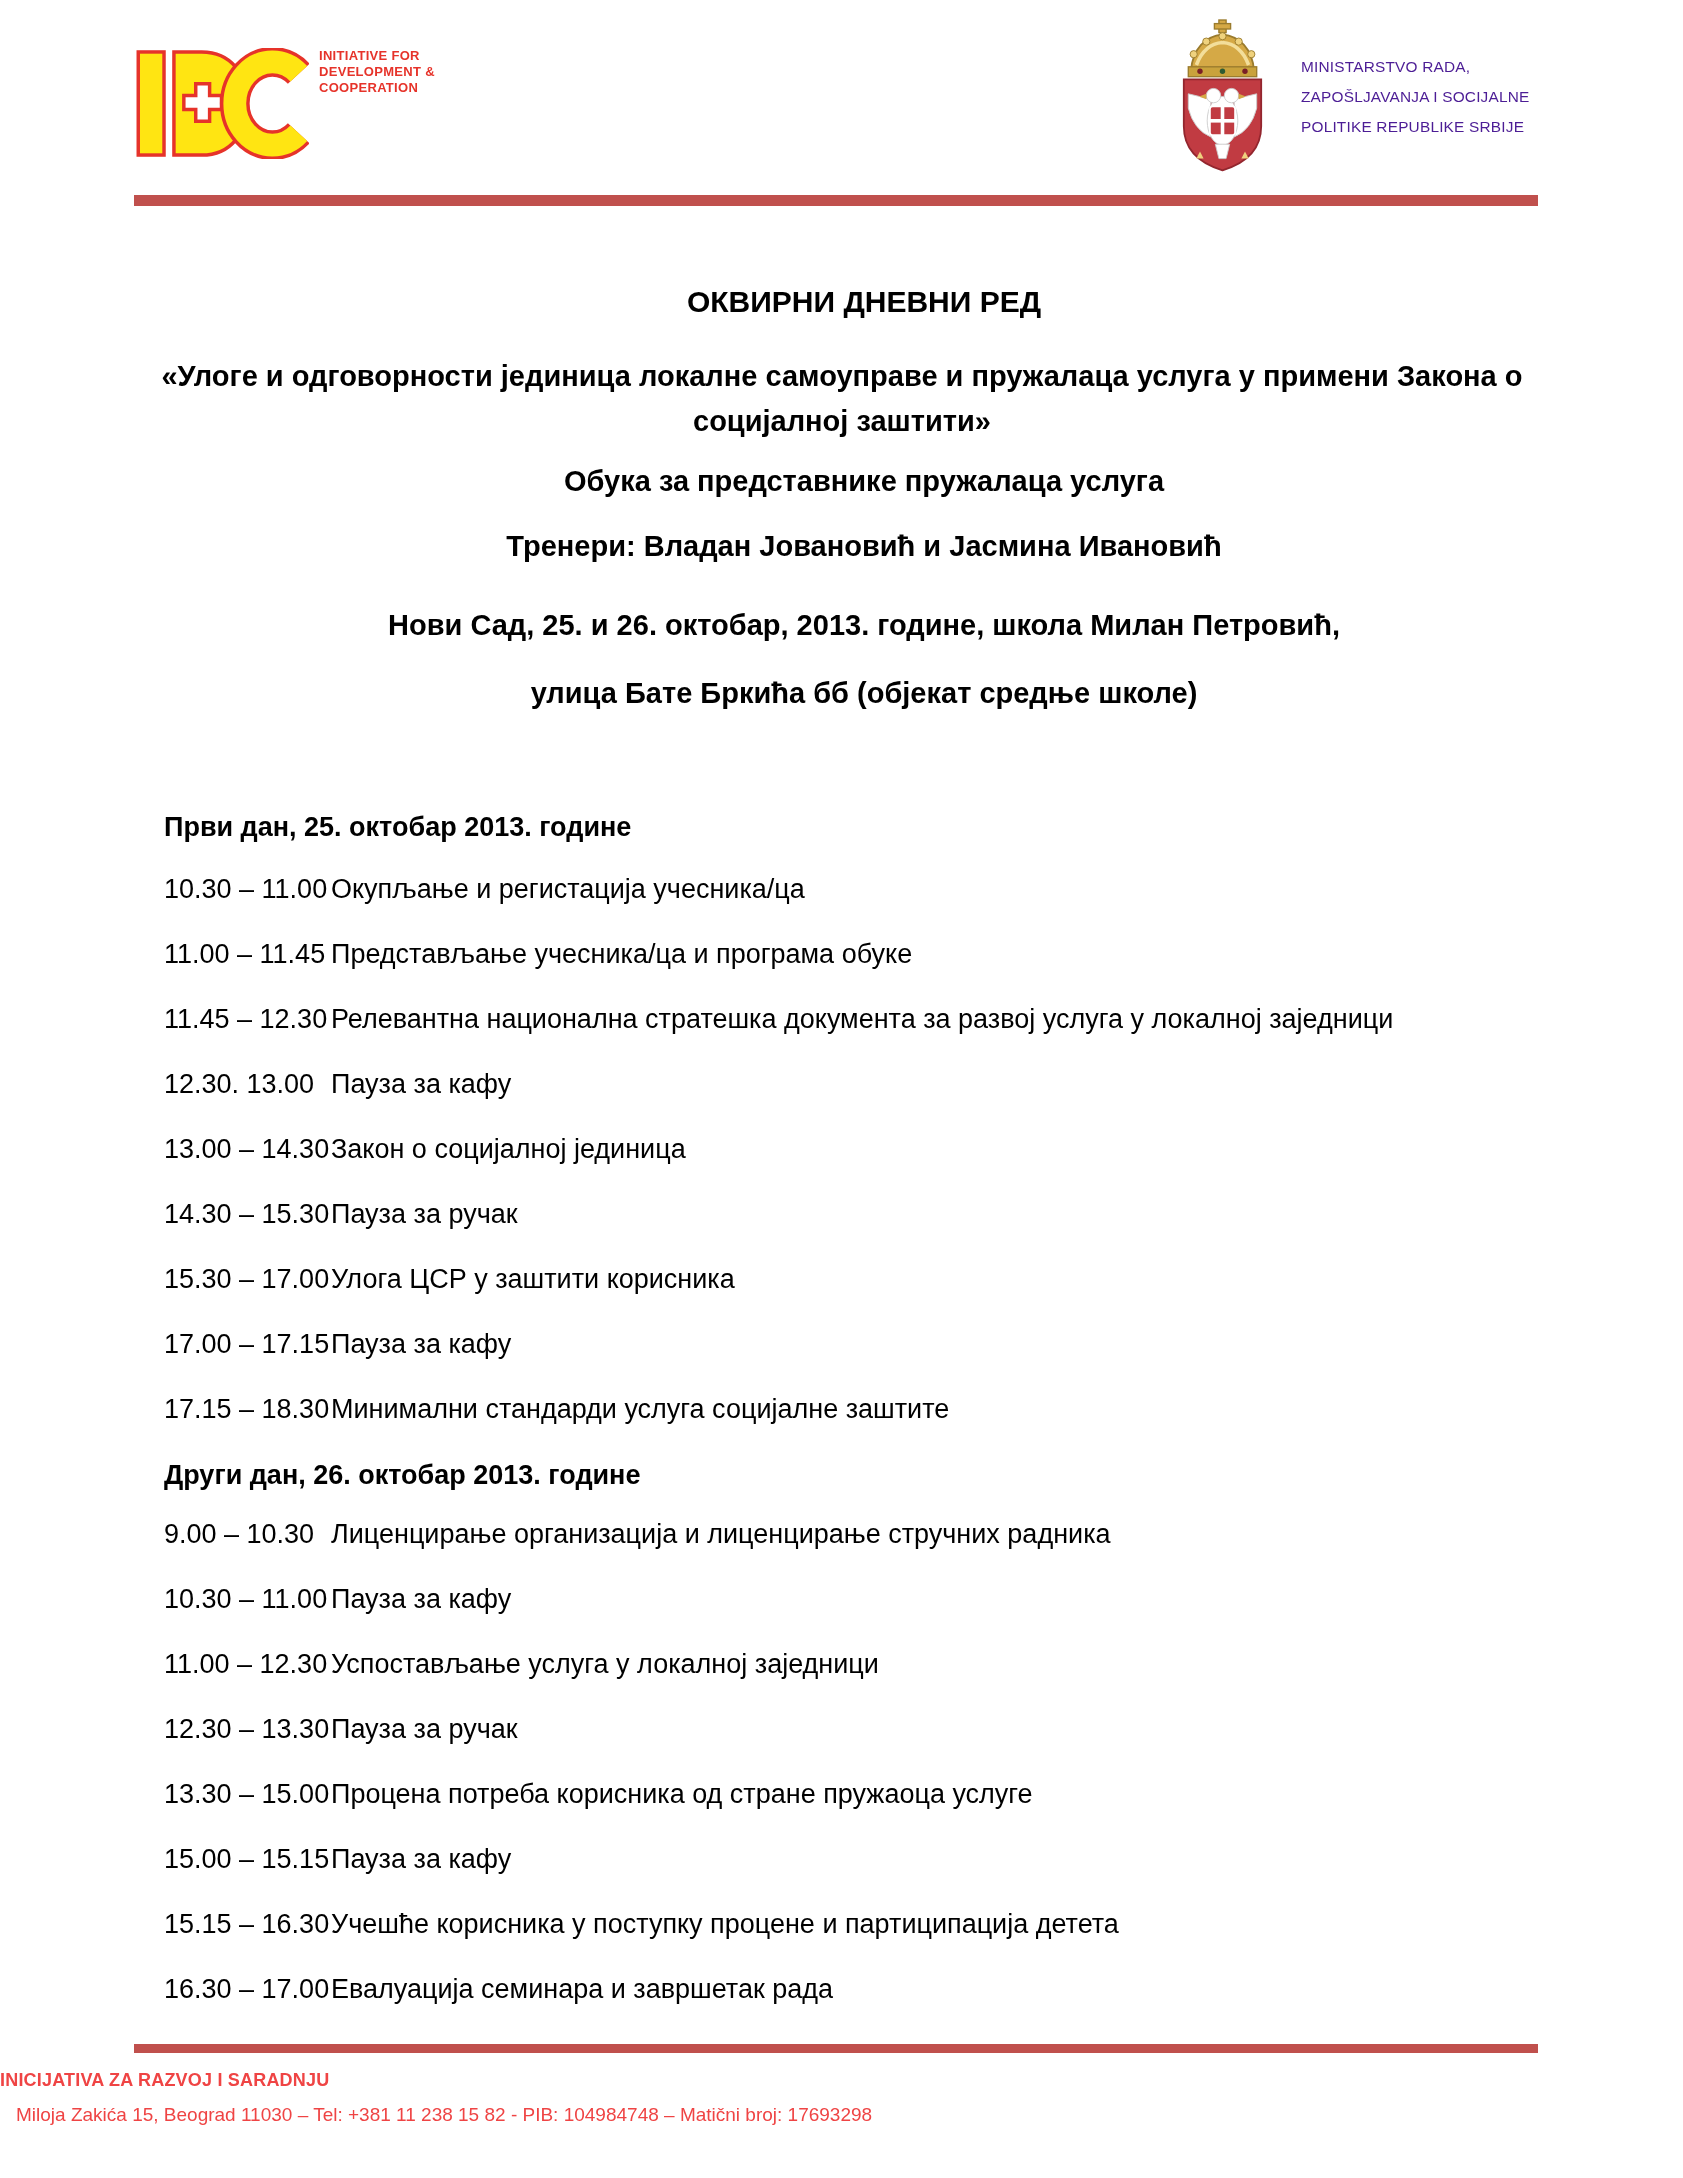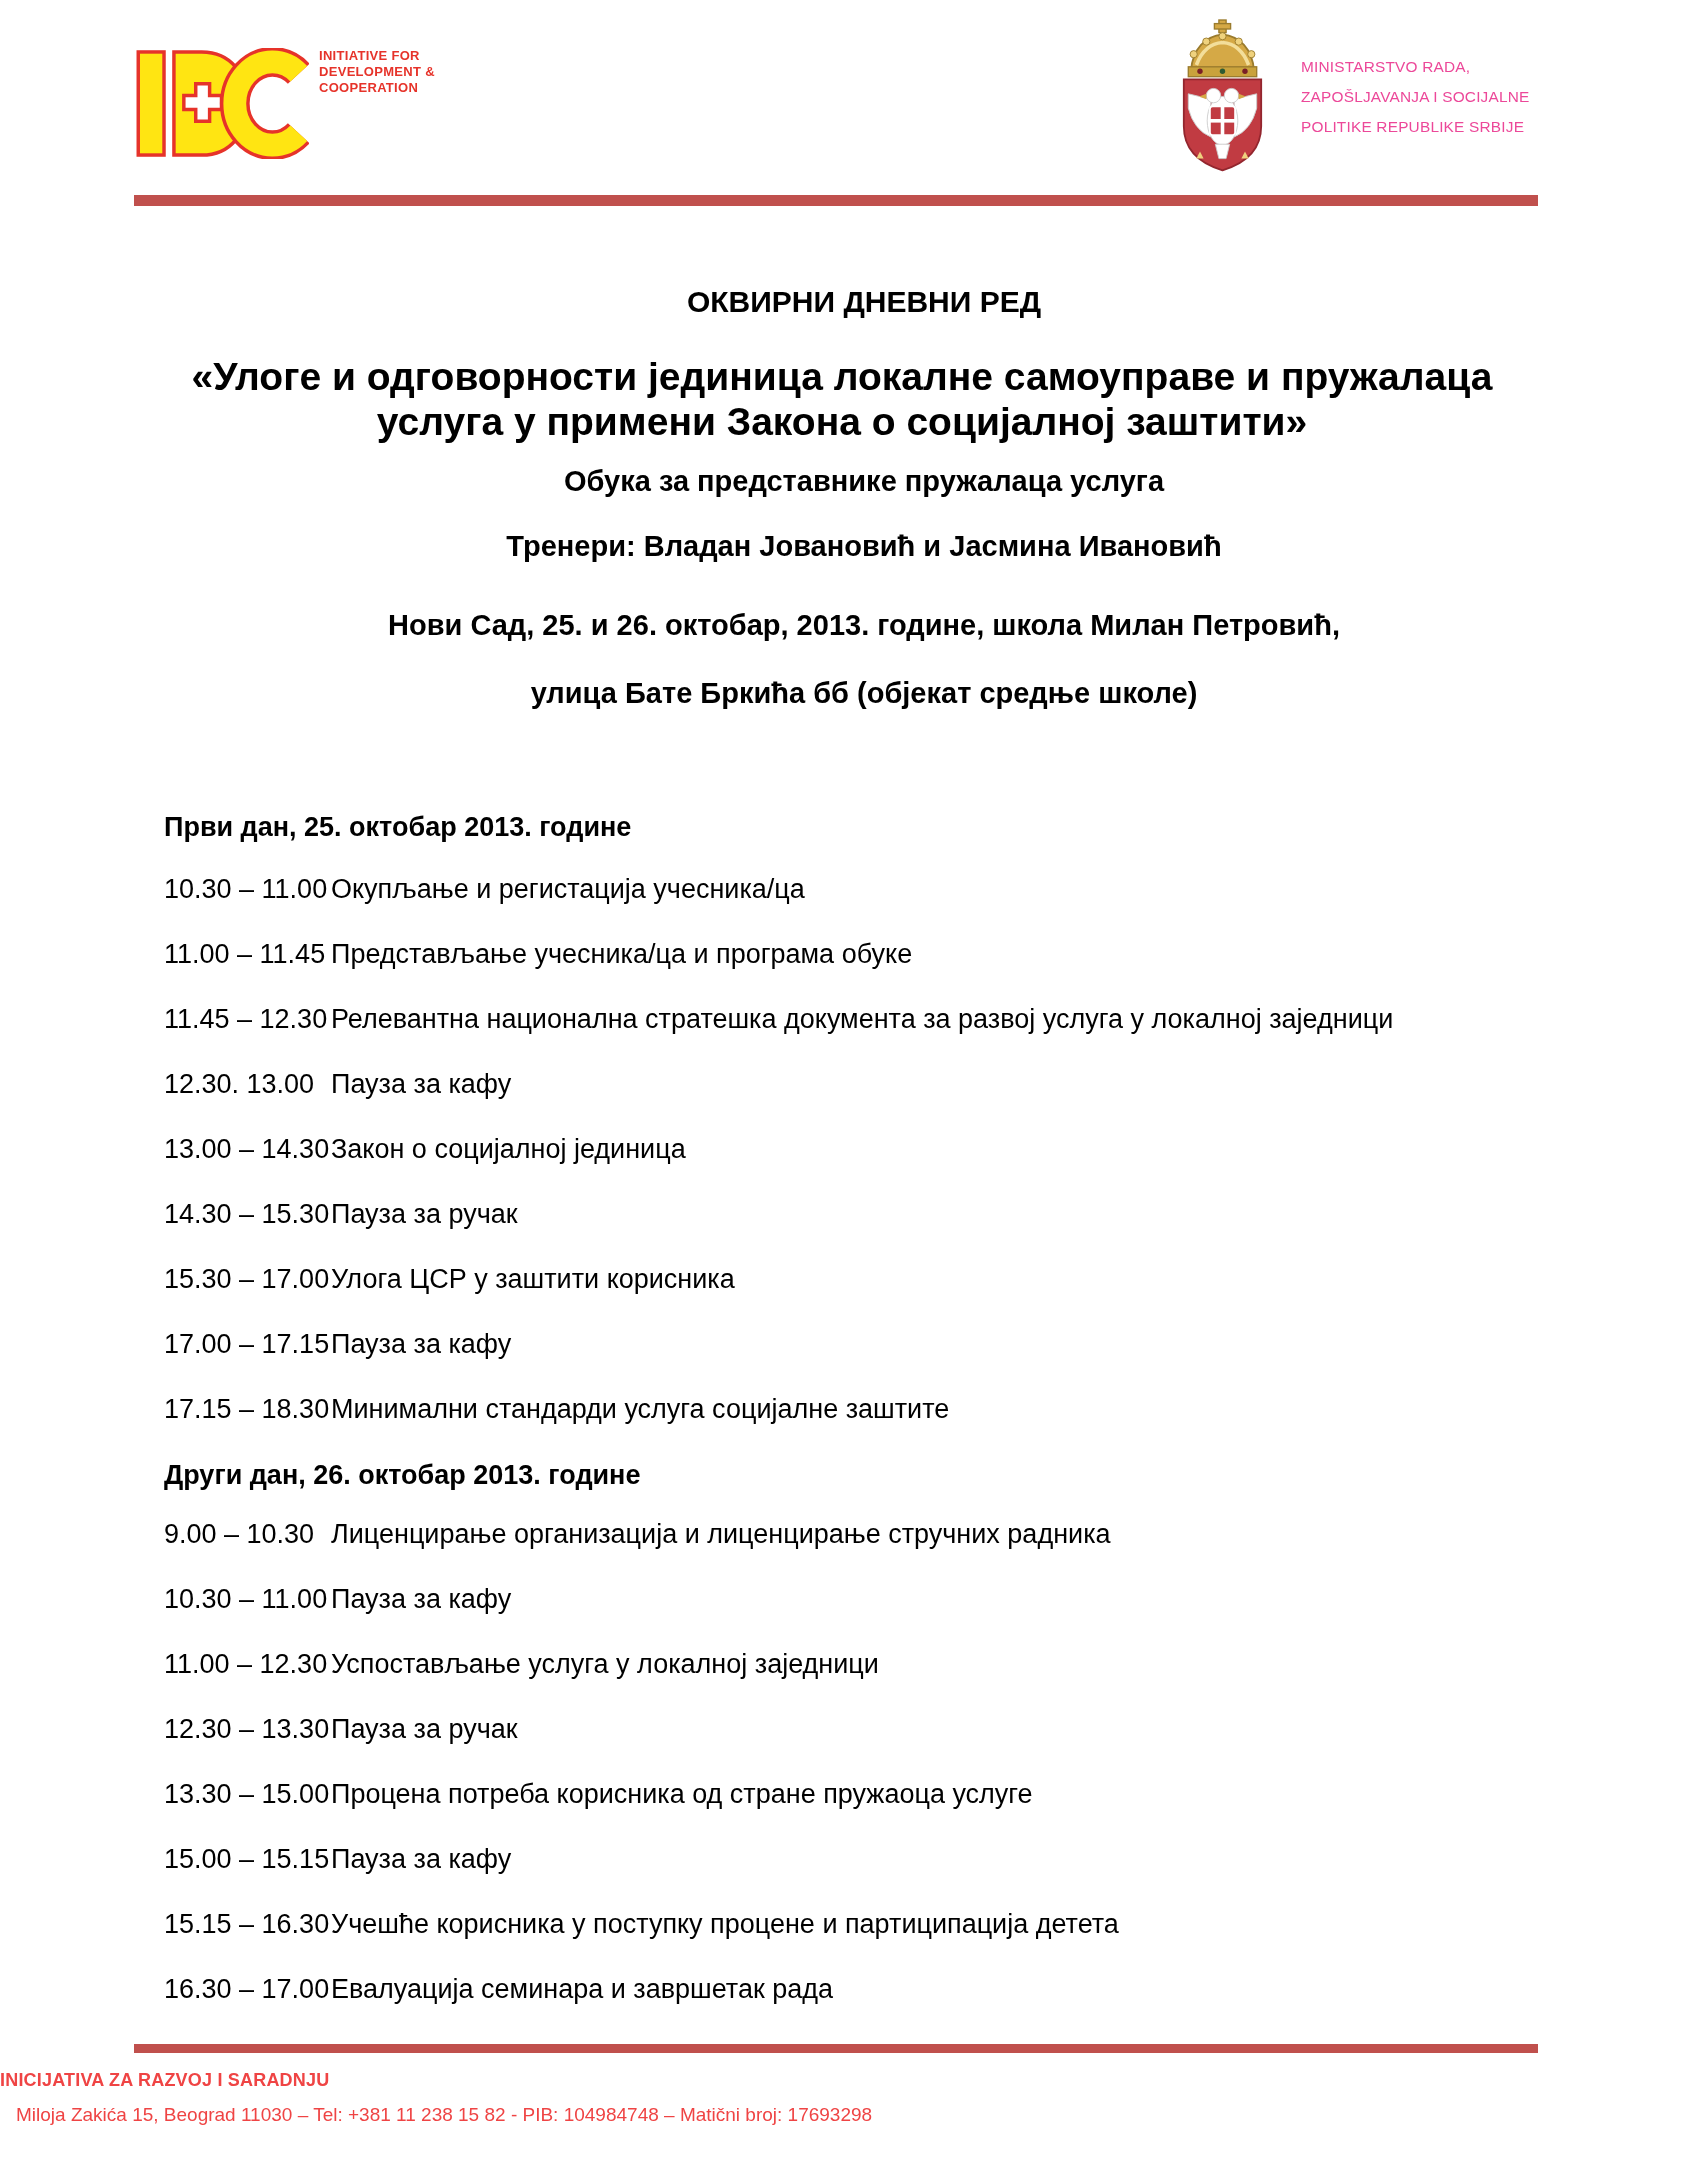--- a/index.html
+++ b/index.html
@@ -6,29 +6,29 @@
   html,body { background:#888; }
   .page {
     width:1684px; height:2178px; margin:0 auto; background:#ffffff;
     font-family:"Liberation Sans", sans-serif; color:#000; position:relative; overflow:hidden;
   }
   
   .header { height:169px; padding:30px 139px 0 134px; display:flex; justify-content:space-between; align-items:flex-start; }
   .idc { display:flex; align-items:flex-start; margin-top:18px; }
   .idc-tagline { margin-left:10px; margin-bottom:6px; color:#E6332A; font-weight:bold; font-size:13px; line-height:16px; letter-spacing:0.3px; }
   .ministry { display:flex; align-items:center; margin-top:-12px; }
-  .ministry-text { margin-left:20px; font-size:15.4px; line-height:30px; color:#ec4899; letter-spacing:0.2px; width:244px; }
+  .ministry-text { margin-left:20px; font-size:15.4px; line-height:30px; color:#4c1d95; letter-spacing:0.2px; width:244px; }
   
   .rule { height:11px; background:#C0504D; margin-left:134px; margin-right:146px; }
   .rule-top { margin-top:26px; }
   .rule-bottom { height:9px; margin-top:38px; }
   
   .center { text-align:center; font-weight:bold;padding-left:44px; }
   .doc-title   { margin-top:78px; font-size:30px; line-height:36px; }
-  .subtitle    { margin-top:34px; font-size:39px; line-height:45px; padding:0 159px;text-align:center; }
+  .subtitle    { margin-top:34px; font-size:29px; line-height:45px; padding:0 159px;text-align:center; }
   .training    { margin-top:20px; font-size:29px; line-height:35px; }
   .trainers    { margin-top:30px; font-size:29px; line-height:35px; }
   .venue-line1 { margin-top:44px; font-size:29px; line-height:35px; }
   .venue-line2 { margin-top:33px; font-size:29px; line-height:35px; }
   
   .schedule { margin:0 149px 0 164px; font-size:27px; }
   .day-heading { font-weight:bold; line-height:34px; }
   .day1-heading { margin-top:99px; margin-bottom:29px; }
   .day2-heading { margin-top:28px; margin-bottom:26px; }
   .row { display:flex; line-height:33px; margin-bottom:32px; }

